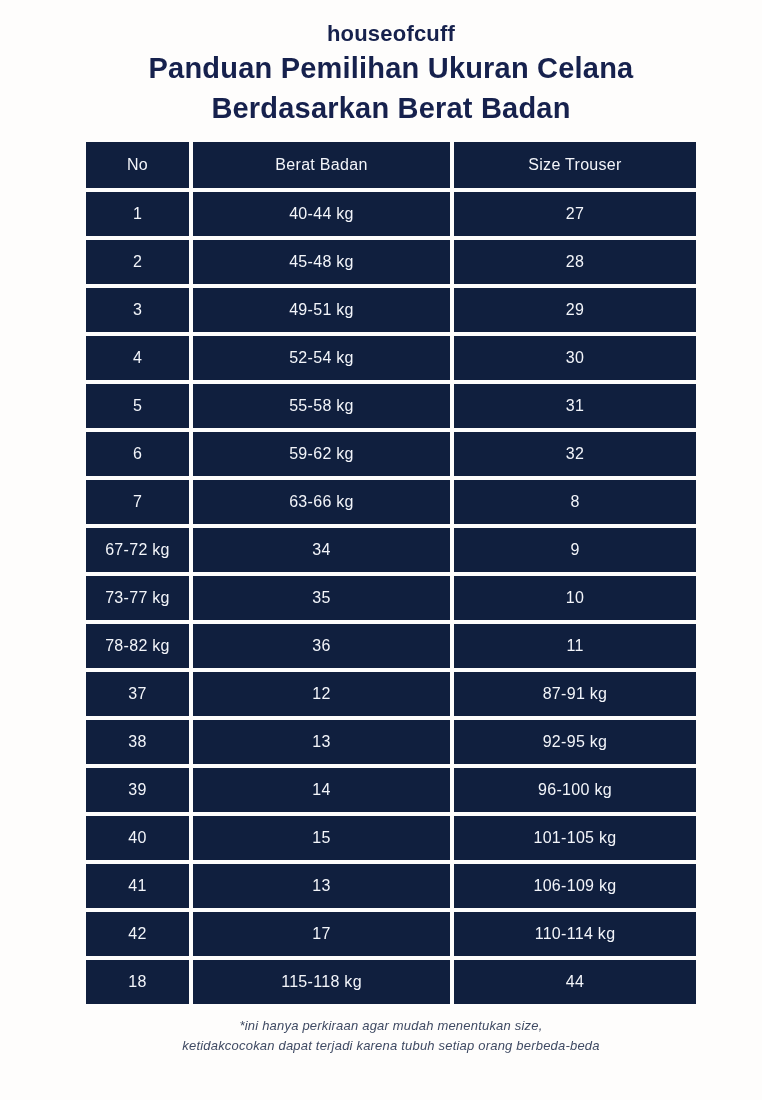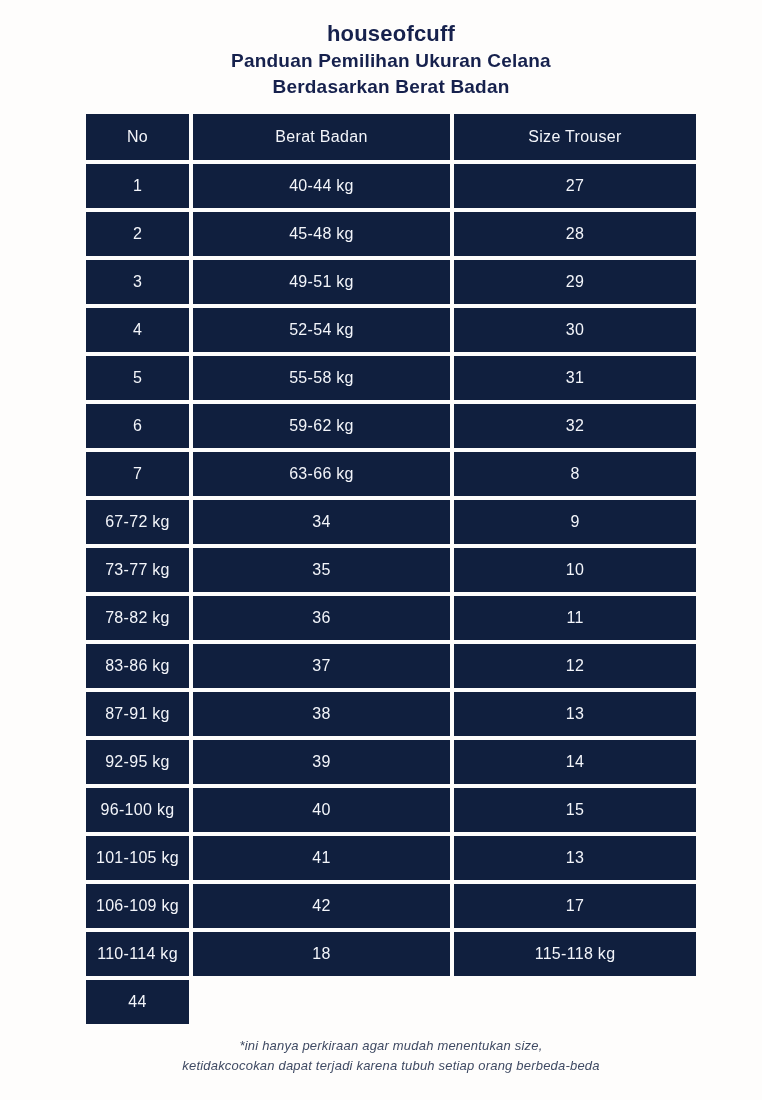--- a/index.html
+++ b/index.html
@@ -19,21 +19,21 @@
     text-align: center;
     color: #16214d;
   }
   .brand {
     font-size: 22px;
     font-weight: bold;
     line-height: 1.25;
     letter-spacing: 0.2px;
   }
   .title-line {
-    font-size: 19px;
+    font-size: 29px;
     font-weight: bold;
     line-height: 1.4;
     letter-spacing: 0.2px;
   }
   .size-table {
     width: 610px;
     margin: 13px auto 0;
     display: grid;
     grid-template-columns: 103px 257px 242px;
     gap: 4px;
@@ -102,21 +102,20 @@
       <div class="cell">8</div>
       <div class="cell">67-72 kg</div>
       <div class="cell">34</div>
       <div class="cell">9</div>
       <div class="cell">73-77 kg</div>
       <div class="cell">35</div>
       <div class="cell">10</div>
       <div class="cell">78-82 kg</div>
       <div class="cell">36</div>
       <div class="cell">11</div>
-      <div class="cell">83-86 kg</div>
       <div class="cell">37</div>
       <div class="cell">12</div>
       <div class="cell">87-91 kg</div>
       <div class="cell">38</div>
       <div class="cell">13</div>
       <div class="cell">92-95 kg</div>
       <div class="cell">39</div>
       <div class="cell">14</div>
       <div class="cell">96-100 kg</div>
       <div class="cell">40</div>

